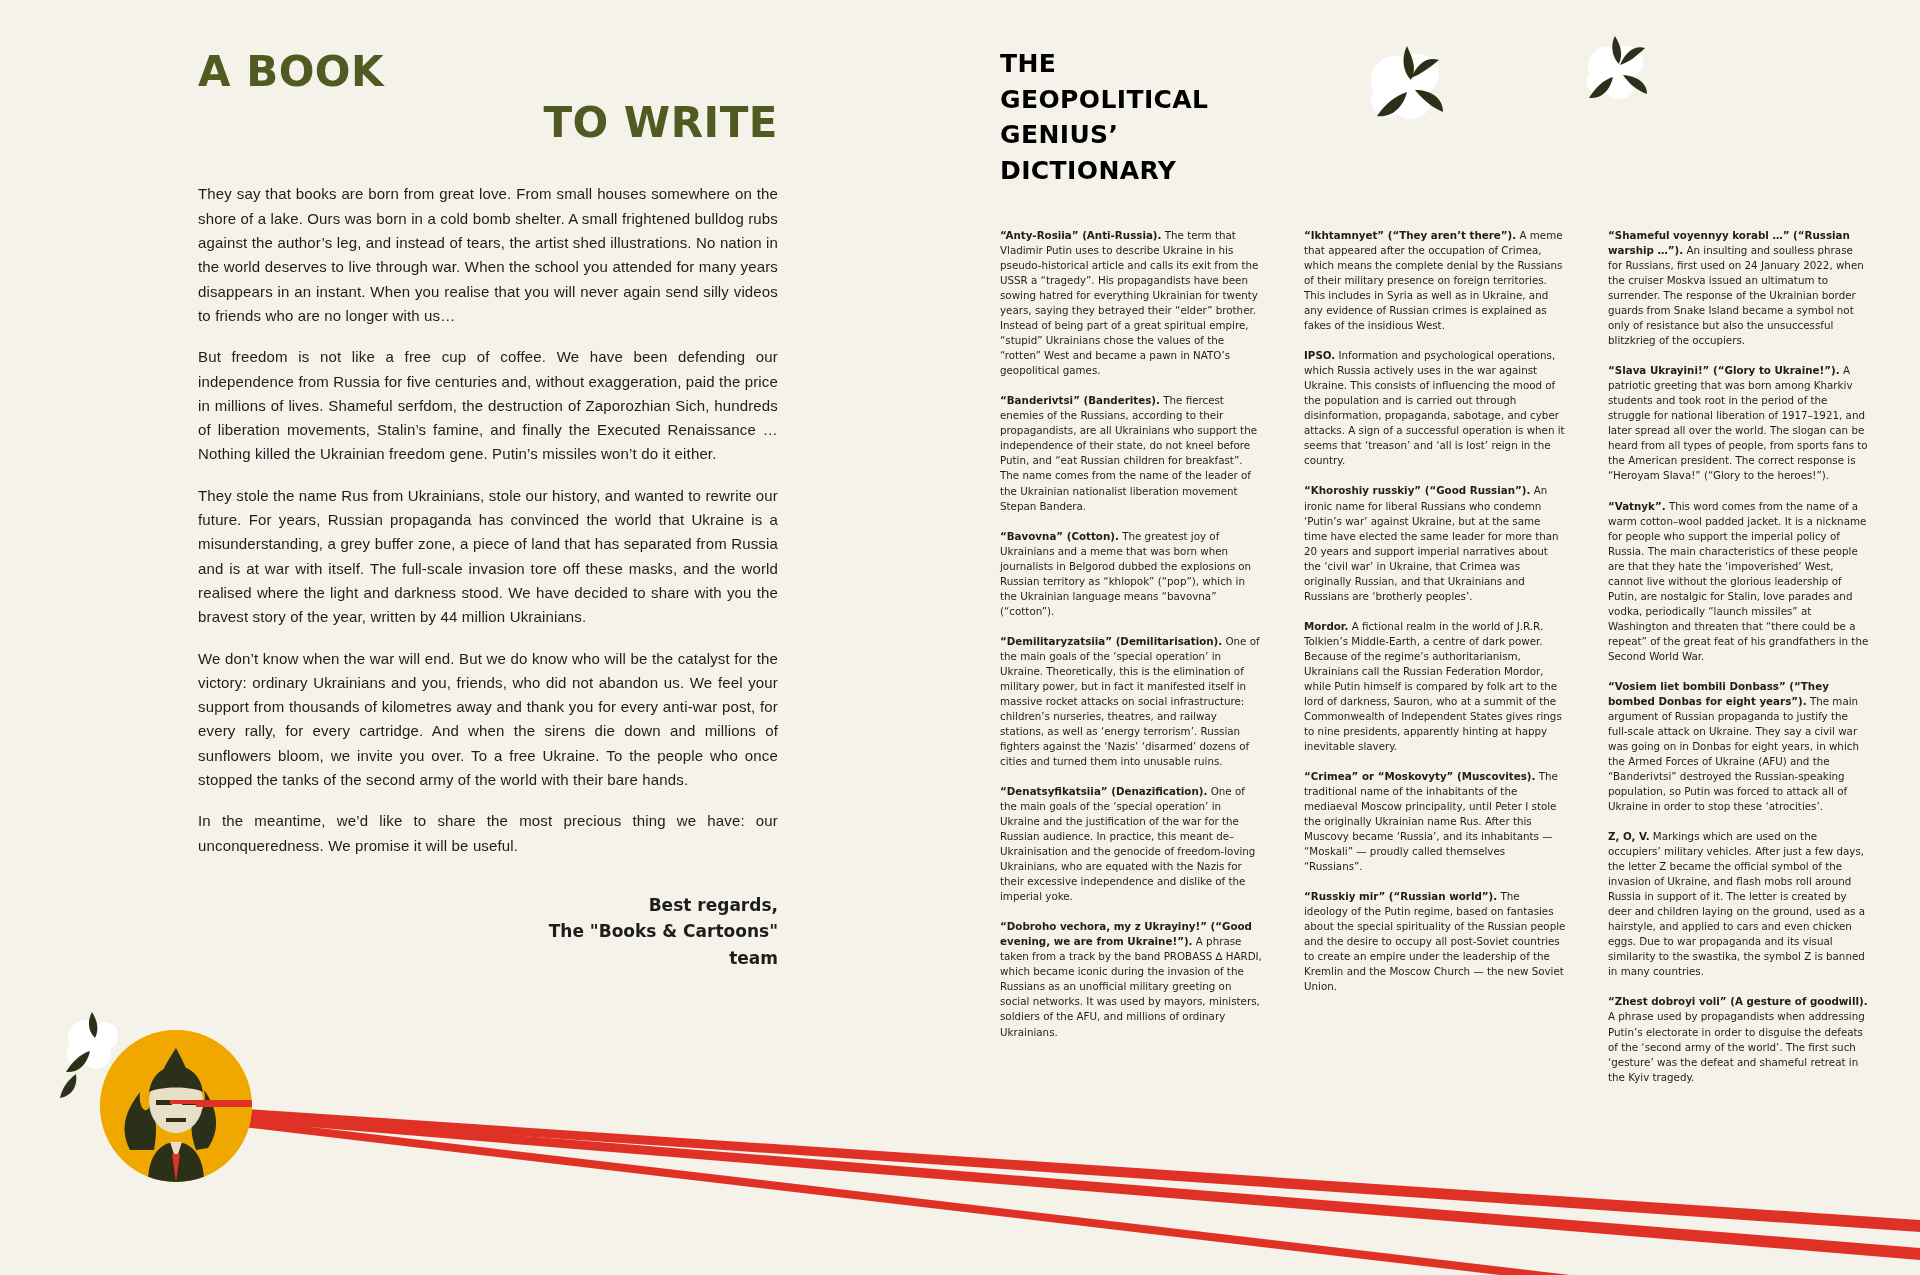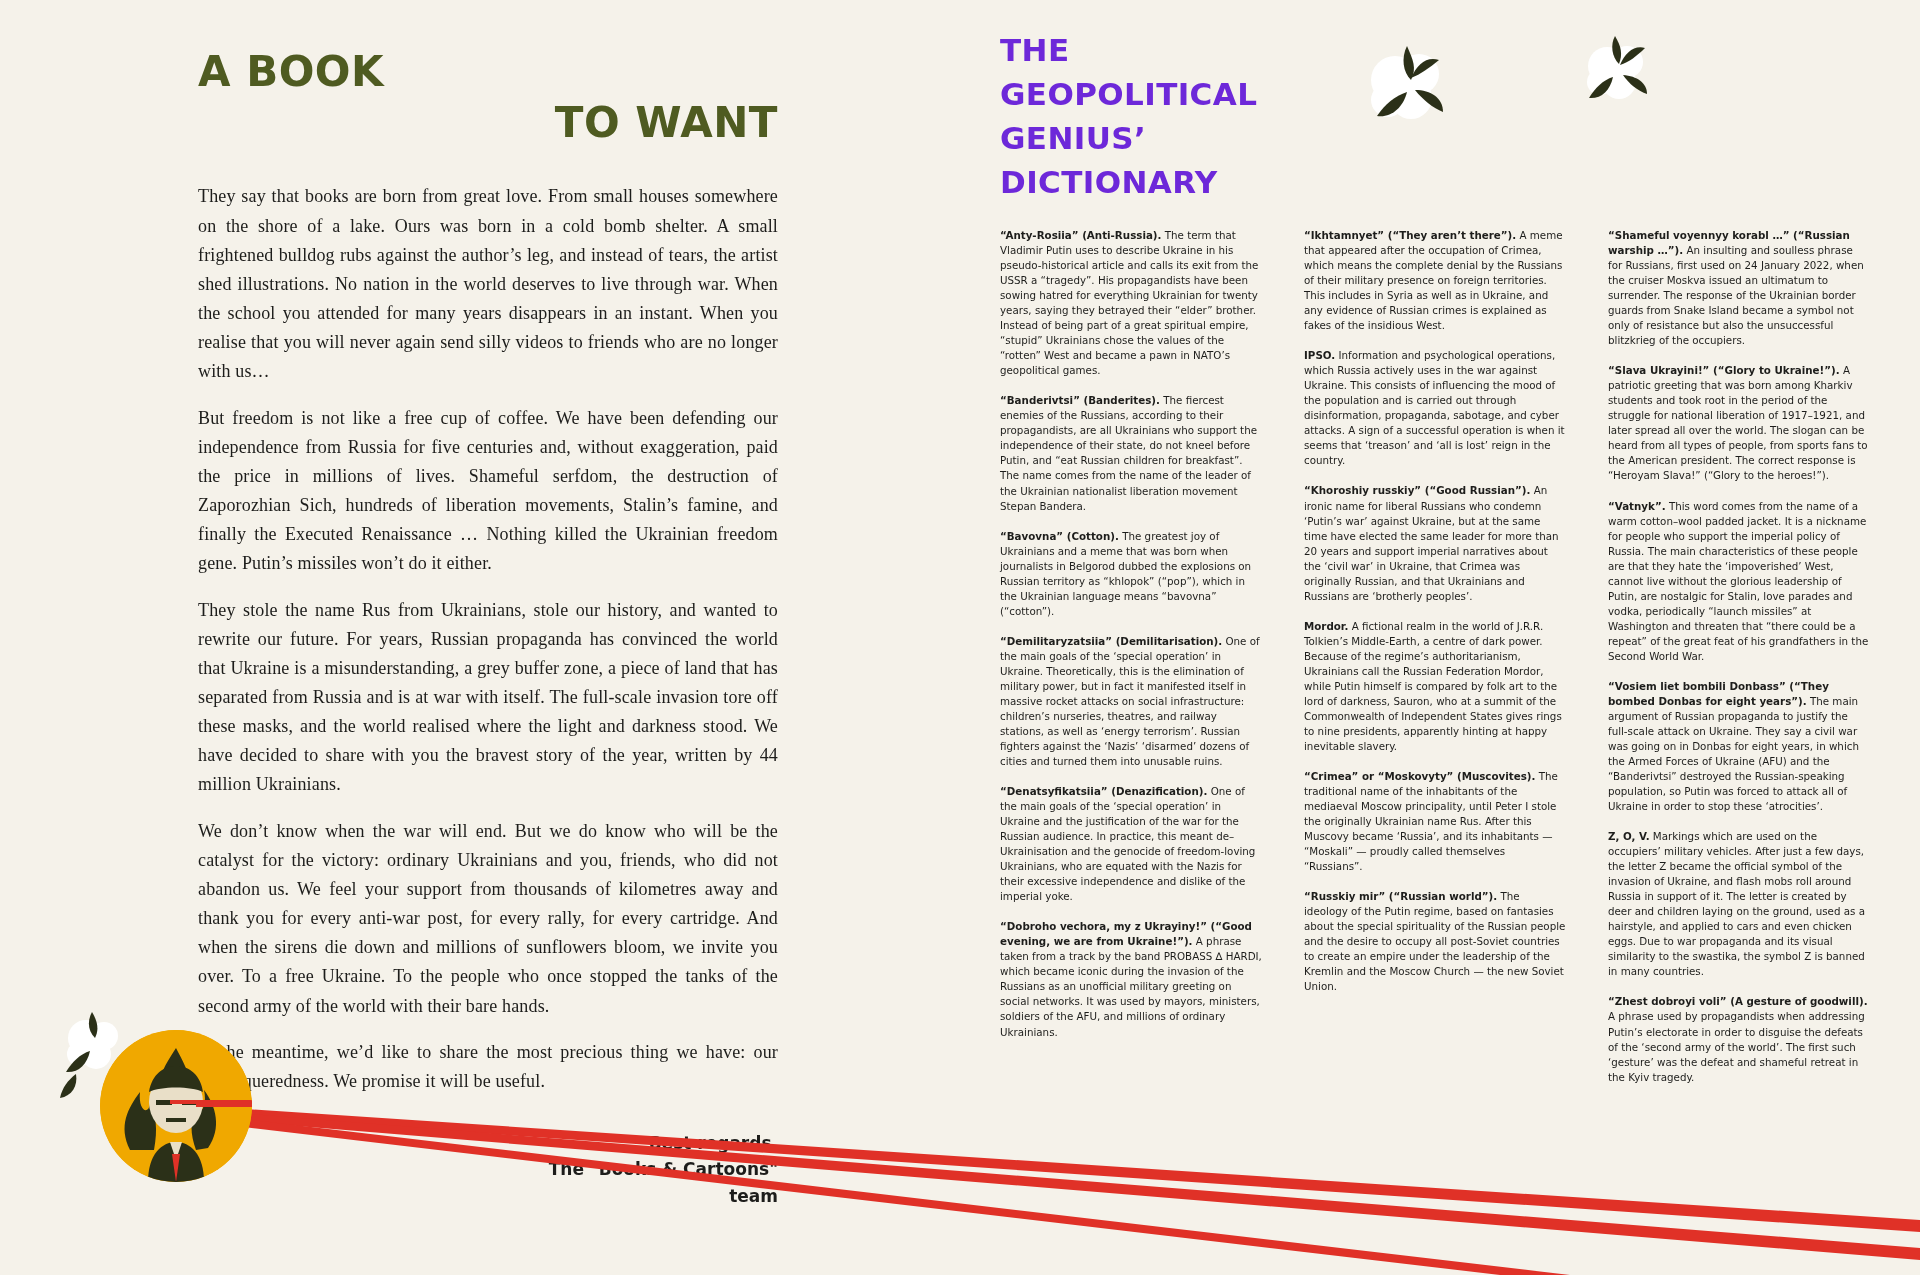--- a/index.html
+++ b/index.html
@@ -36,48 +36,48 @@
     font-size: 42px;
     line-height: 1.22;
     letter-spacing: 0.5px;
     margin: 0 0 34px 0;
   }
   .headline .l1 { display: block; }
   .headline .l2 { display: block; }
   .headline .l3 { display: block; text-align: right; }
 
   .lead-p {
-    font-family: Liberation Serif, serif;
-    font-size: 18px;
+    font-family: Liberation Sans, sans-serif;
+    font-size: 15px;
     line-height: 1.62;
     text-align: justify;
     margin: 0 0 17px 0;
     letter-spacing: 0.15px;
     color: #1d1d1b;
   }
   .signature {
     margin-top: 34px;
     text-align: right;
     font-family: "DejaVu Sans", sans-serif;
     font-size: 17px;
     font-weight: bold;
     line-height: 1.55;
     color: #1d1d1b;
   }
 
   
   .dict-title {
     position: absolute;
     left: 1000px;
-    top: 28px;
+    top: 46px;
     width: 270px;
     font-family: "DejaVu Sans", sans-serif;
     font-weight: bold;
-    color: #6d28d9;
-    font-size: 31px;
+    color: #000000;
+    font-size: 25px;
     line-height: 1.42;
     letter-spacing: 0.4px;
   }
   .dict-title span { display: block; }
 
   .dict-cols {
     position: absolute;
     left: 1000px;
     top: 228px;
     width: 870px;
@@ -124,21 +124,21 @@
   }
 </style>
 </head>
 <body>
 
 <div class="page">
 
   <div class="left-col">
     <h1 class="headline">
       <span class="l1">A BOOK</span>
-      <span class="l3">TO WANT</span>
+      <span class="l3">TO WRITE</span>
     </h1>
 
     <p class="lead-p">They say that books are born from great love. From small houses somewhere on the shore of a lake. Ours was born in a cold bomb shelter. A small frightened bulldog rubs against the author’s leg, and instead of tears, the artist shed illustrations. No nation in the world deserves to live through war. When the school you attended for many years disappears in an instant. When you realise that you will never again send silly videos to friends who are no longer with us…</p>
     <p class="lead-p">But freedom is not like a free cup of coffee. We have been defending our independence from Russia for five centuries and, without exaggeration, paid the price in millions of lives. Shameful serfdom, the destruction of Zaporozhian Sich, hundreds of liberation movements, Stalin’s famine, and finally the Executed Renaissance … Nothing killed the Ukrainian freedom gene. Putin’s missiles won’t do it either.</p>
     <p class="lead-p">They stole the name Rus from Ukrainians, stole our history, and wanted to rewrite our future. For years, Russian propaganda has convinced the world that Ukraine is a misunderstanding, a grey buffer zone, a piece of land that has separated from Russia and is at war with itself. The full-scale invasion tore off these masks, and the world realised where the light and darkness stood. We have decided to share with you the bravest story of the year, written by 44 million Ukrainians.</p>
     <p class="lead-p">We don’t know when the war will end. But we do know who will be the catalyst for the victory: ordinary Ukrainians and you, friends, who did not abandon us. We feel your support from thousands of kilometres away and thank you for every anti-war post, for every rally, for every cartridge. And when the sirens die down and millions of sunflowers bloom, we invite you over. To a free Ukraine. To the people who once stopped the tanks of the second army of the world with their bare hands.</p>
     <p class="lead-p">In the meantime, we’d like to share the most precious thing we have: our unconqueredness. We promise it will be useful.</p>
 
     <div class="signature">
       <div>Best regards,</div>

